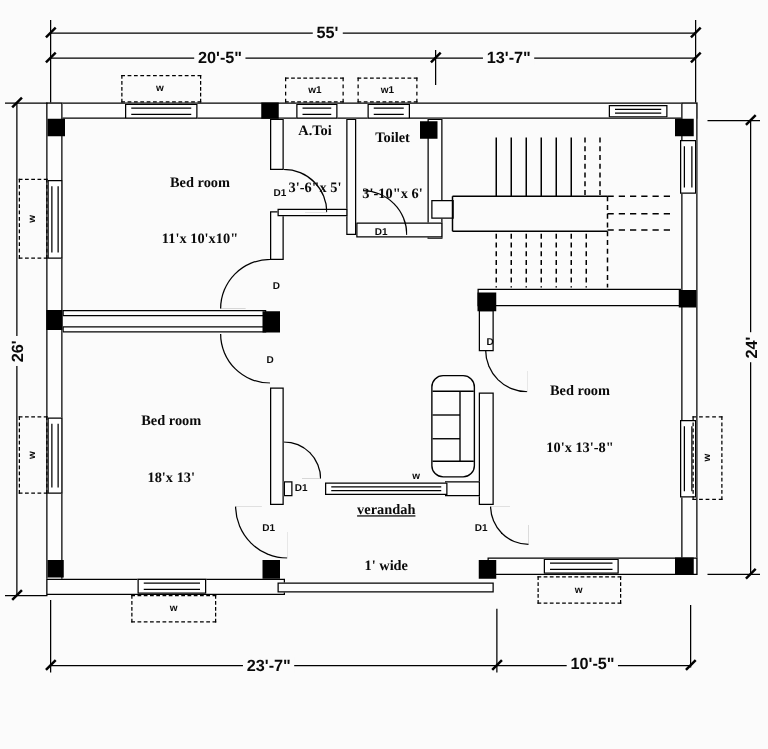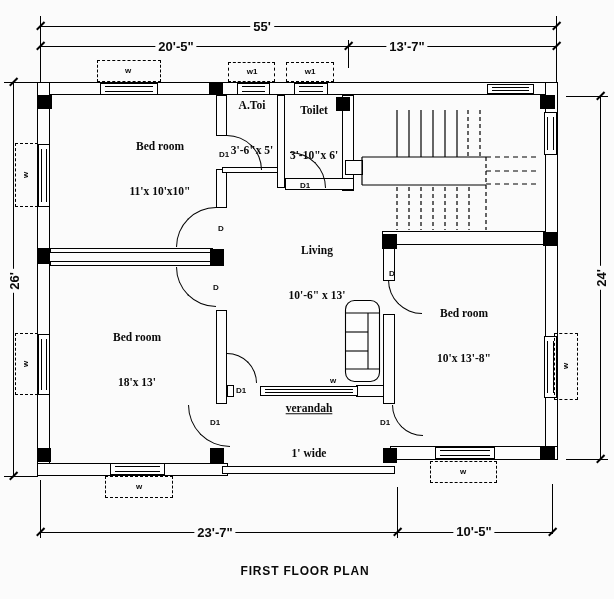--- a/index.html
+++ b/index.html
@@ -200,24 +200,20 @@
     <span>11'x 10'x10"</span>
   </div>
   <div class="lbl room" style="left:252px;top:128px">
     <span>A.Toi</span>
     <span>3'-6"x 5'</span>
   </div>
   <div class="lbl room" style="left:314px;top:133px">
     <span>Toilet</span>
     <span>3'-10"x 6'</span>
   </div>
-  <div class="lbl room" style="left:317px;top:273px">
-    <span>Living</span>
-    <span>10'-6" x 13'</span>
-  </div>
   <div class="lbl room" style="left:137px;top:360px">
     <span>Bed room</span>
     <span>18'x 13'</span>
   </div>
   <div class="lbl room" style="left:464px;top:336px">
     <span>Bed room</span>
     <span>10'x 13'-8"</span>
   </div>
   <div class="lbl room" style="left:309px;top:431px">
     <span class="nm-u">verandah</span>
@@ -236,15 +232,14 @@
   <span class="lbl tag" style="left:128px;top:71px">w</span>
   <span class="lbl tag" style="left:252px;top:72px">w1</span>
   <span class="lbl tag" style="left:310px;top:72px">w1</span>
   <span class="lbl tag rot" style="left:26px;top:175px">w</span>
   <span class="lbl tag rot" style="left:26px;top:364px">w</span>
   <span class="lbl tag rot" style="left:566px;top:366px">w</span>
   <span class="lbl tag" style="left:139px;top:487px">w</span>
   <span class="lbl tag" style="left:463px;top:472px">w</span>
   <span class="lbl tag" style="left:333px;top:381px">w</span>
 
-  <span class="lbl title" style="left:305px;top:571px">FIRST FLOOR PLAN</span>
 
 </div>
 
 </body></html>

